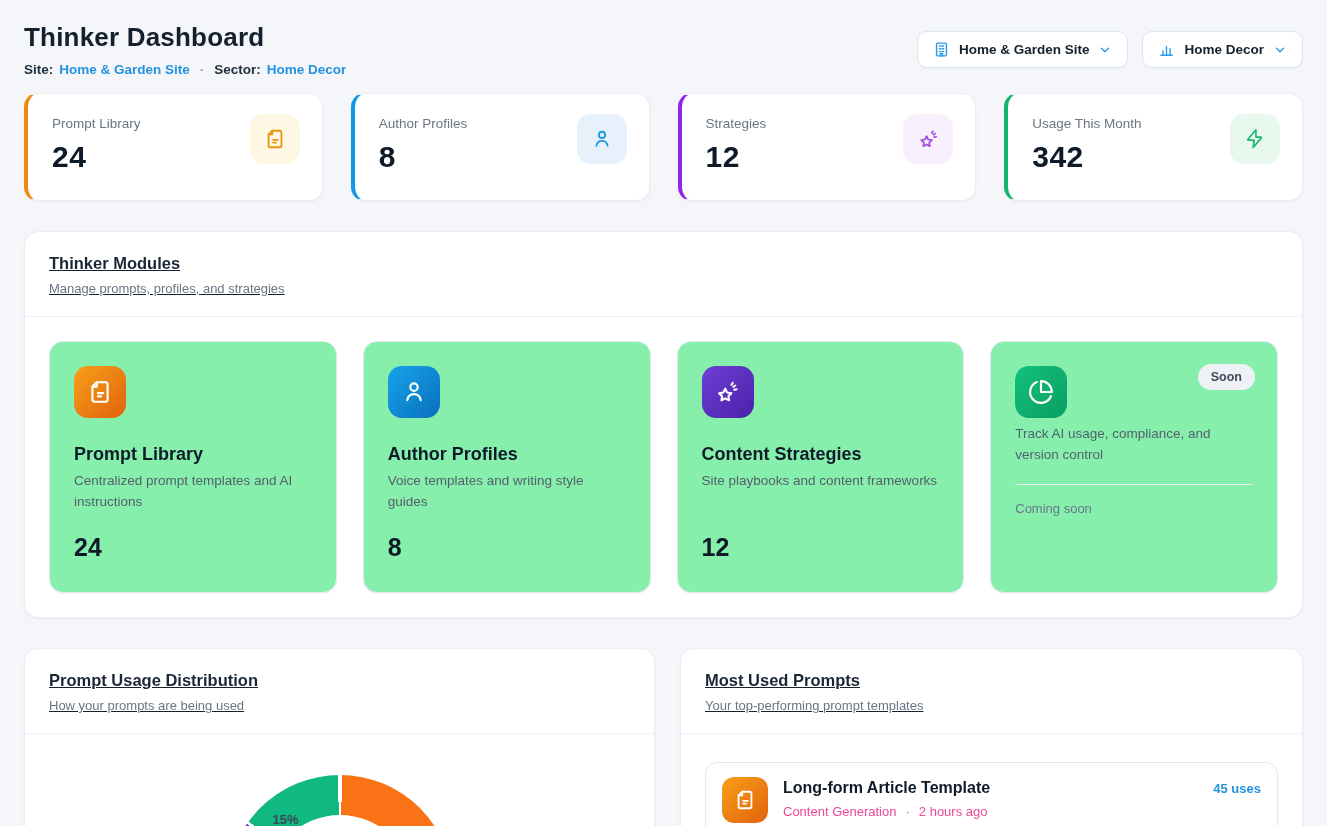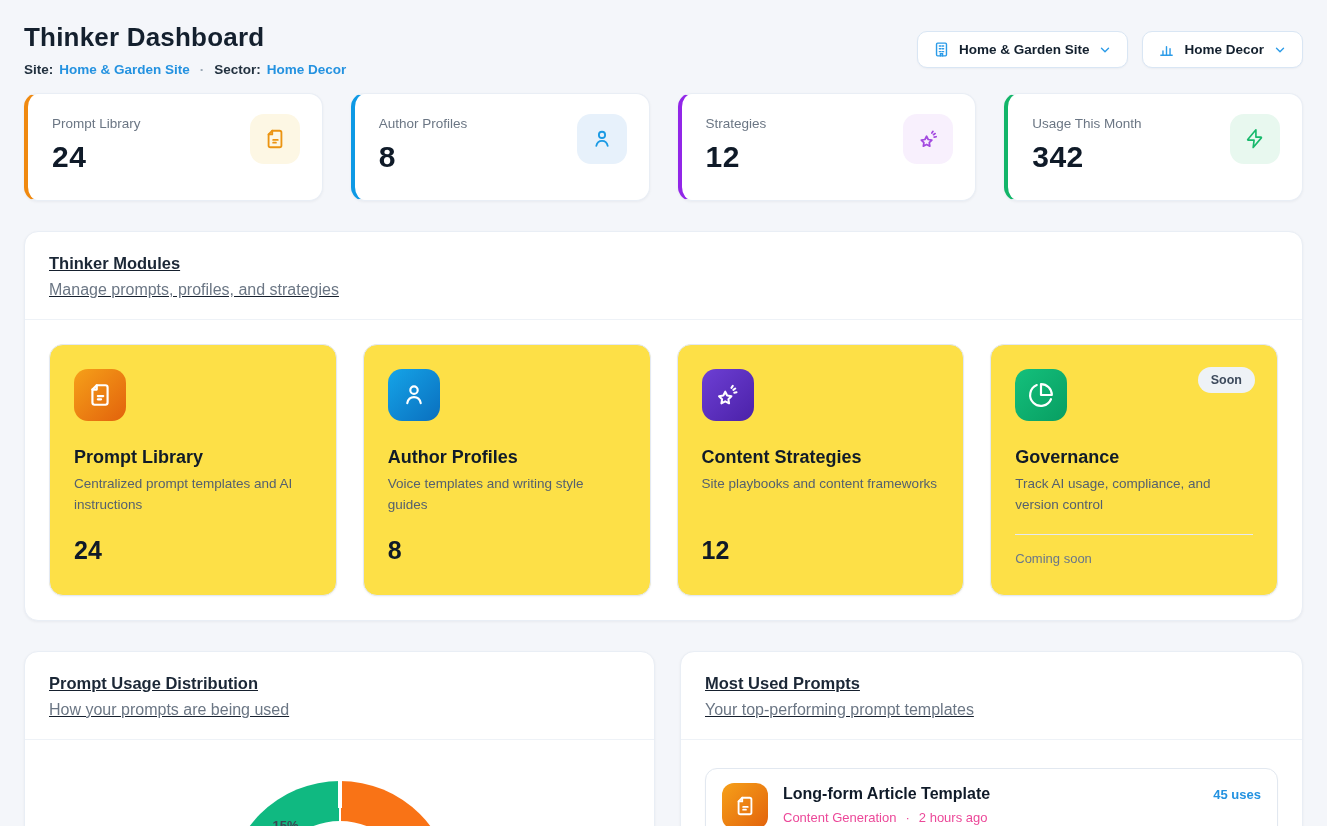--- a/index.html
+++ b/index.html
@@ -52,26 +52,26 @@
   .stat-icon.a2 { background:#f8f0fd; color:#a34ae0; }
   .stat-icon.a3 { background:#e8f8ef; color:#18b96c; }
 
   
   .panel {
     background:#fff; border:1px solid #e9eef5; border-radius:14px;
     box-shadow:0 1px 3px rgba(16,24,40,.05);
   }
   .panel-header { padding:22px 24px 20px 24px; border-bottom:1px solid #eef2f7;text-decoration:underline; }
   .panel-title { font-size:16.5px; font-weight:700; color:#1b2736; }
-  .panel-sub { margin-top:8px; font-size:16px; color:#6b7684; }
+  .panel-sub { margin-top:8px; font-size:13px; color:#6b7684; }
 
   .modules-panel { margin-top:30px; }
   .modules-grid { padding:24px; display:grid; grid-template-columns:repeat(4,1fr); gap:26px; }
   .module-card {
-    position:relative; background:#fde047; border:1px solid #e3e9f2; border-radius:14px;
+    position:relative; background:#86efac; border:1px solid #e3e9f2; border-radius:14px;
     padding:24px; min-height:252px; cursor:pointer;
     box-shadow:0 1px 2px rgba(16,24,40,.04);
   }
   .module-icon { width:52px; height:52px; border-radius:14px; color:#fff;
     display:flex; align-items:center; justify-content:center; }
   .grad-orange { background:linear-gradient(135deg,#f6a019 0%,#e2620c 100%); }
   .grad-blue   { background:linear-gradient(135deg,#15a4e8 0%,#0a6fbe 100%); }
   .grad-purple { background:linear-gradient(135deg,#6d3fd4 0%,#4b21a8 100%); }
   .grad-green  { background:linear-gradient(135deg,#14c07c 0%,#089e62 100%); }
   .module-title { margin-top:26px; font-size:18px; font-weight:800; color:#101b29; }
@@ -266,21 +266,20 @@
       </div>
 
       <div class="module-card">
         <span class="soon-badge">Soon</span>
         <div class="module-icon grad-green">
           <svg width="26" height="26" viewBox="0 0 24 24" fill="none" stroke="currentColor" stroke-width="2" stroke-linecap="round" stroke-linejoin="round">
             <path d="M21.2 15.9A10 10 0 1 1 8.1 2.8"></path>
               <path d="M22 12A10 10 0 0 0 12 2v10z"></path>
           </svg>
         </div>
-        <div class="module-title">Governance</div>
         <div class="module-desc">Track AI usage, compliance, and version control</div>
         <hr class="module-divider">
         <div class="module-footer">Coming soon</div>
       </div>
     </div>
   </div>
 
   <div class="bottom-row">
 
     <div class="panel bottom-panel">

